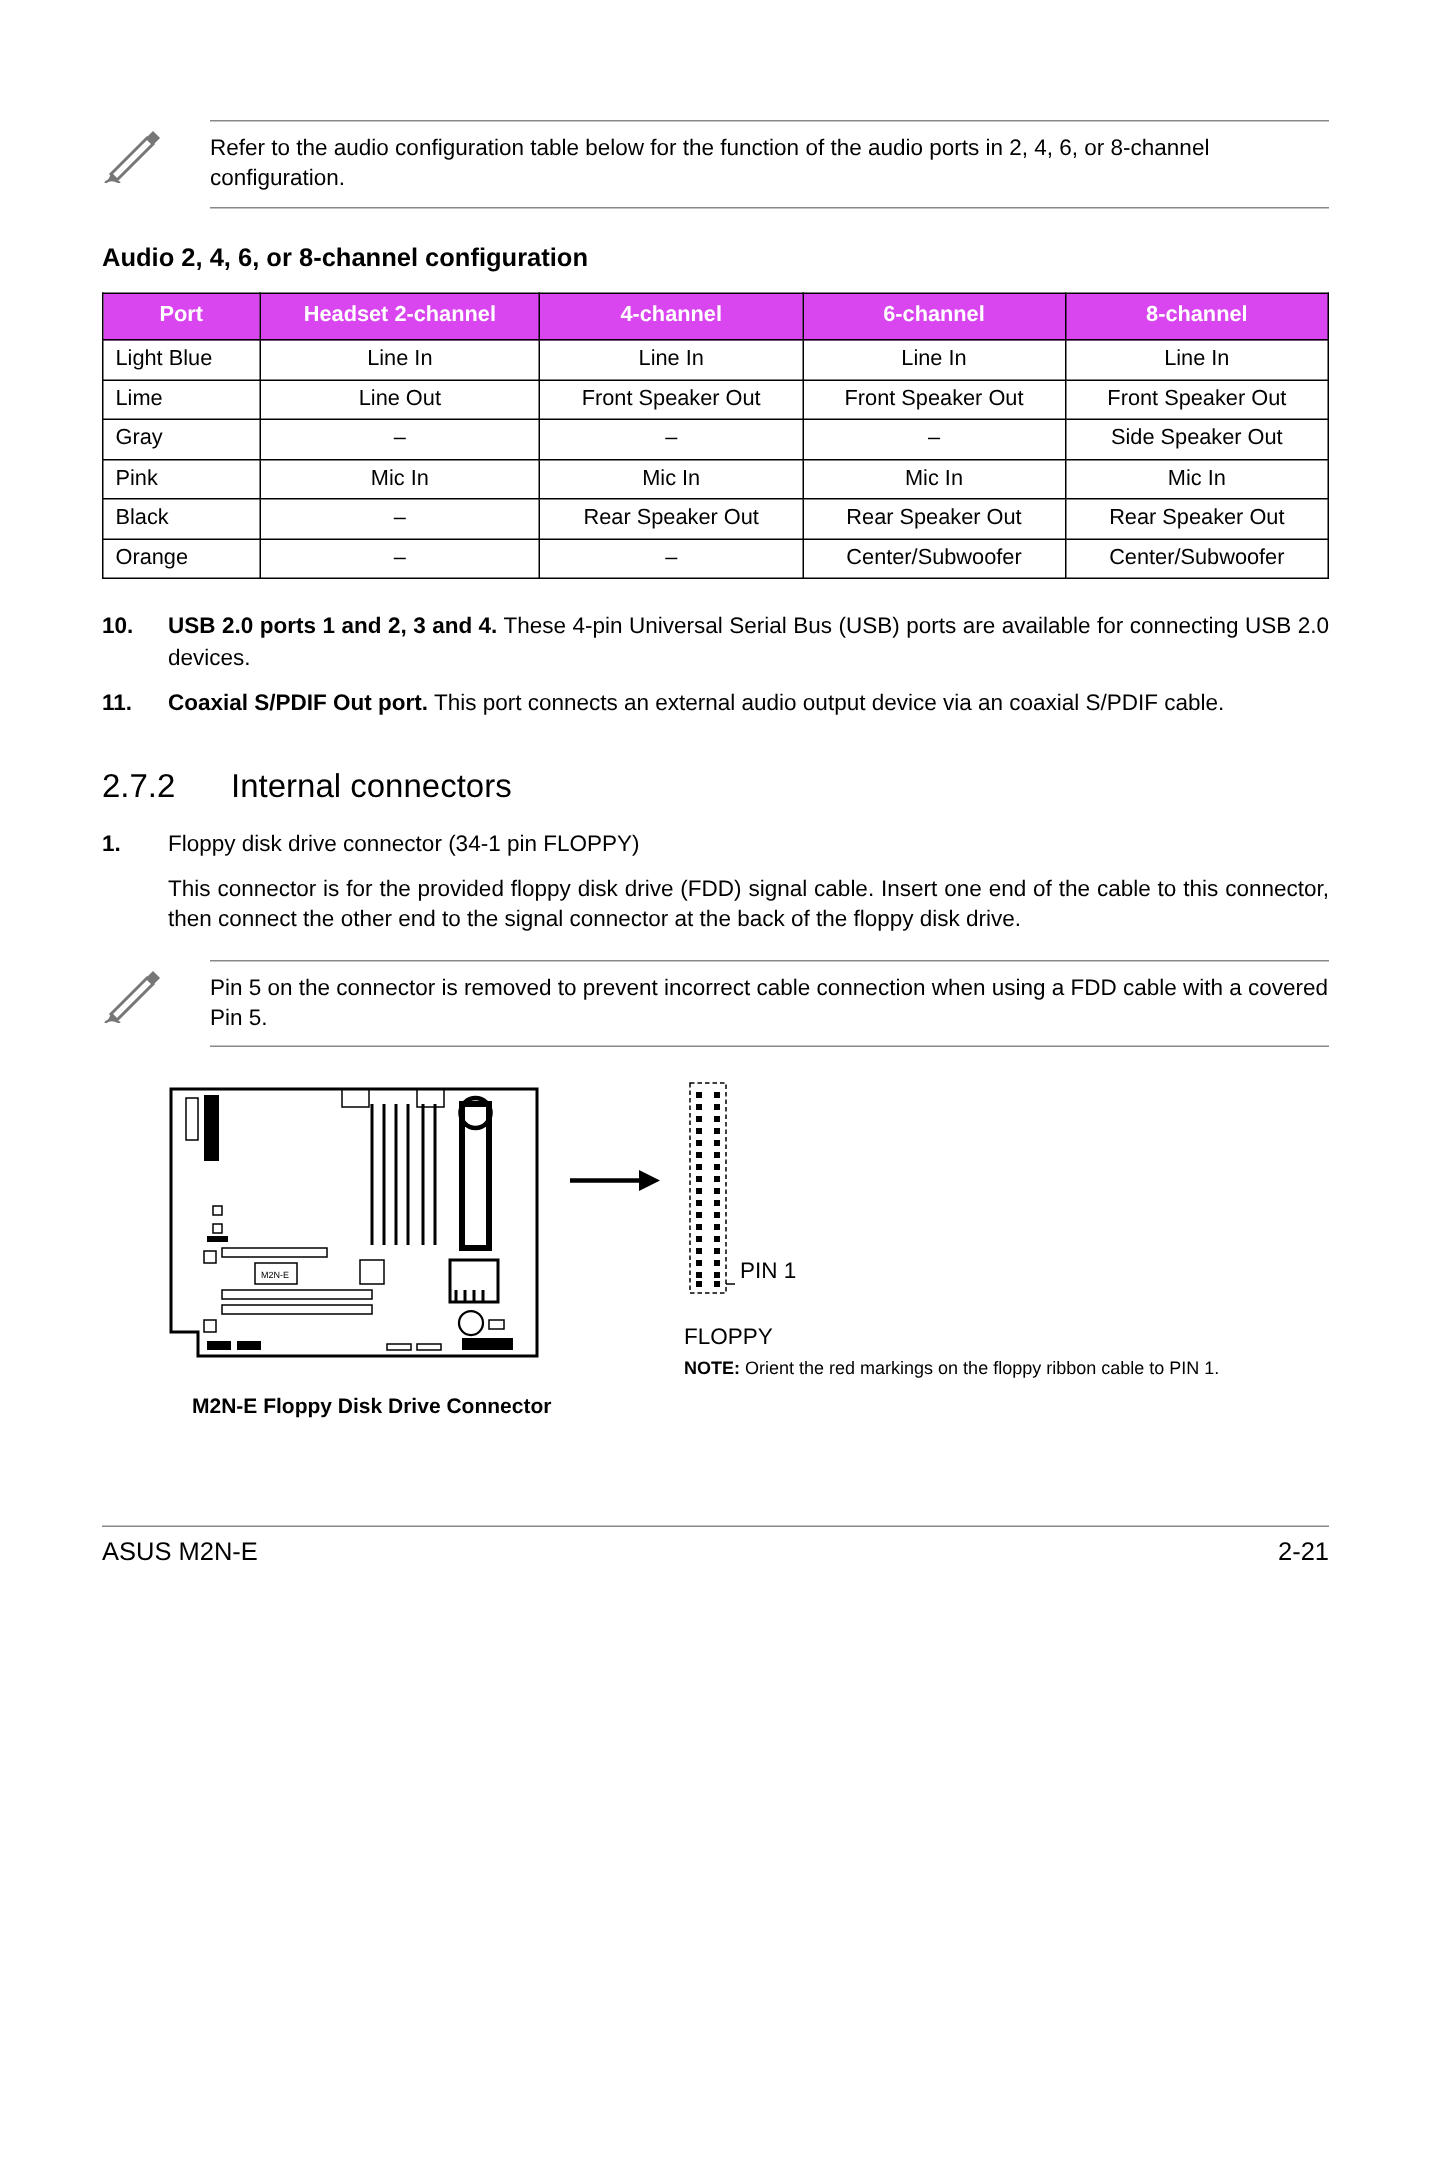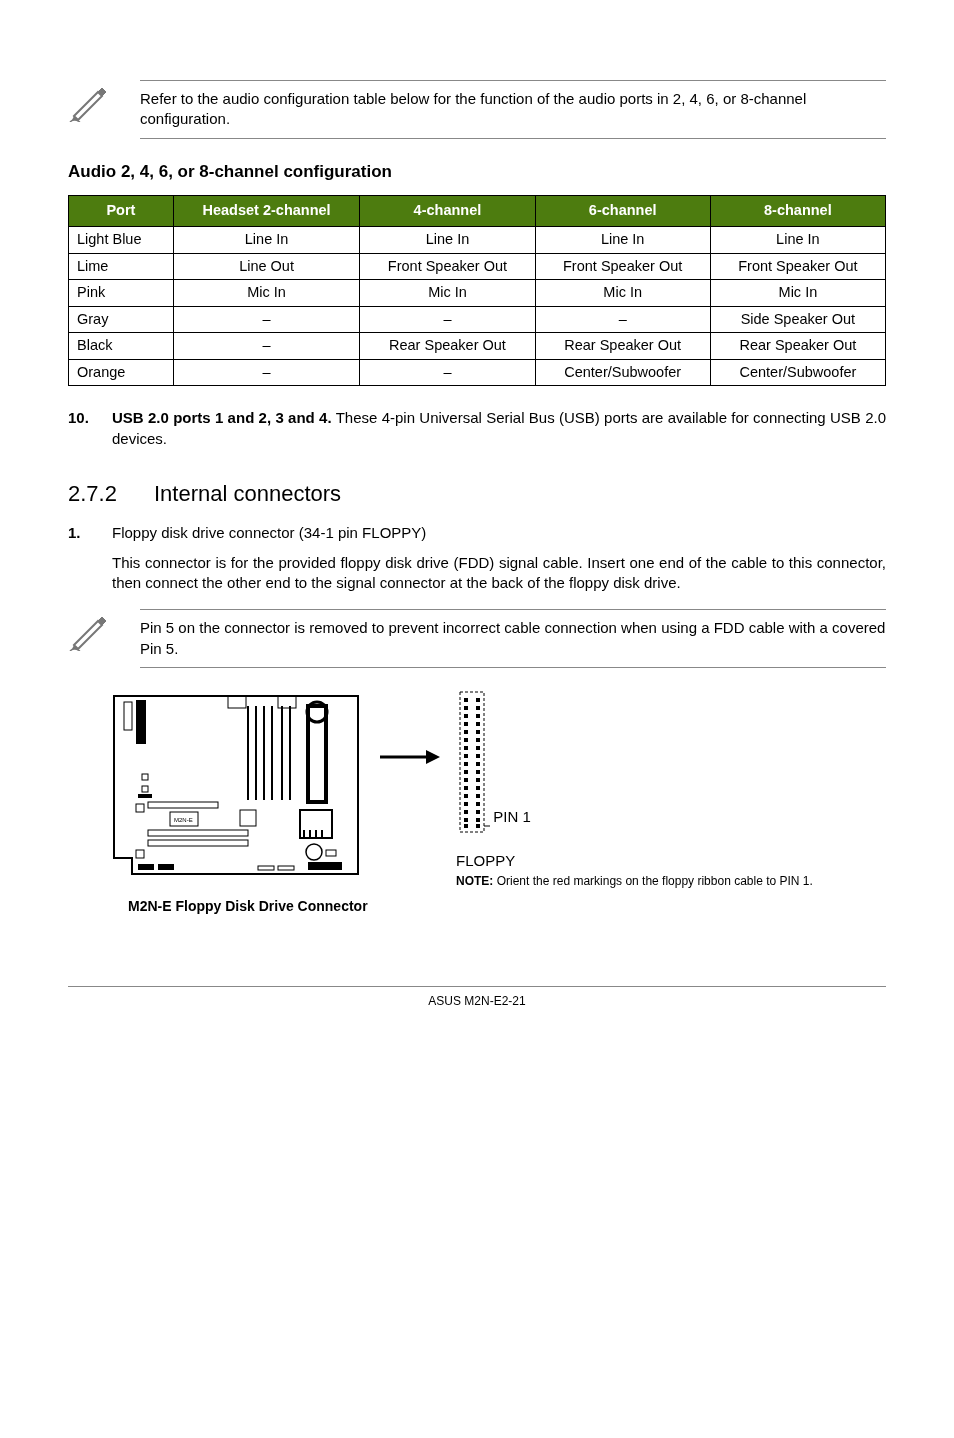--- a/index.html
+++ b/index.html
@@ -33,21 +33,21 @@
     font-size: 17px;
     margin: 18px 0 12px 0;
   }
   table.audio {
     border-collapse: collapse;
     width: 100%;
     margin-bottom: 22px;
     font-size: 14.5px;
   }
   table.audio th {
-    background: #4d7c0f;
+    background: #d946ef;
     color: #fff;
     font-weight: bold;
     padding: 5px 8px;
     border: 1px solid #000;
     text-align: center;
     vertical-align: middle;
   }
   table.audio td {
     border: 1px solid #000;
     padding: 3px 8px;
@@ -76,25 +76,25 @@
   .conn-col { font-size: 12px; }
   .conn-col .floppy-label { font-size: 15px; margin-top: 6px; line-height: 1.3; }
   .conn-col .floppy-note { font-size: 12px; margin-top: 2px; }
   .diagram-caption {
     font-weight: bold;
     font-size: 14px;
     margin: 6px 0 0 60px;
   }
   .footer {
     display: flex;
-    justify-content: center;
+    justify-content: space-between;
     border-top: 1px solid #888;
     margin-top: 70px;
     padding-top: 6px;
-    font-size: 12px;
+    font-size: 17px;
   }
 </style>
 </head>
 <body>
 
 <div class="note-row">
   <div class="note-icon">
     <svg width="44" height="40" viewBox="0 0 44 40">
       <path d="M6 34 L30 10 L34 14 L10 38 Z" fill="none" stroke="#777" stroke-width="2"></path>
       <path d="M30 10 L34 6 L38 10 L34 14 Z" fill="#777" stroke="#777"></path>
@@ -126,54 +126,58 @@
       <td>Line In</td>
     </tr>
     <tr>
       <td class="left">Lime</td>
       <td>Line Out</td>
       <td>Front Speaker Out</td>
       <td>Front Speaker Out</td>
       <td>Front Speaker Out</td>
     </tr>
     <tr>
+      <td class="left">Gray</td>
+      <td>–</td>
+      <td>–</td>
+      <td>–</td>
+      <td>Side Speaker Out</td>
+    </tr>
+    <tr>
       <td class="left">Pink</td>
       <td>Mic In</td>
       <td>Mic In</td>
       <td>Mic In</td>
       <td>Mic In</td>
     </tr>
     <tr>
-      <td class="left">Gray</td>
-      <td>–</td>
-      <td>–</td>
-      <td>–</td>
-      <td>Side Speaker Out</td>
-    </tr>
-    <tr>
       <td class="left">Black</td>
       <td>–</td>
       <td>Rear Speaker Out</td>
       <td>Rear Speaker Out</td>
       <td>Rear Speaker Out</td>
     </tr>
     <tr>
       <td class="left">Orange</td>
       <td>–</td>
       <td>–</td>
       <td>Center/Subwoofer</td>
       <td>Center/Subwoofer</td>
     </tr>
   </tbody>
 </table>
 
 <div class="list-block">
   <div class="li-row">
     <div class="li-num">10.</div>
     <div class="li-txt"><span class="b">USB 2.0 ports 1 and 2, 3 and 4.</span><span> These 4-pin Universal Serial Bus (USB) ports are available for connecting USB 2.0 devices.</span></div>
+  </div>
+  <div class="li-row">
+    <div class="li-num">11.</div>
+    <div class="li-txt"><span class="b">Coaxial S/PDIF Out port.</span><span> This port connects an external audio output device via an coaxial S/PDIF cable.</span></div>
   </div>
 </div>
 
 <h2 class="section">
   <span class="secnum">2.7.2</span><span>Internal connectors</span>
 </h2>
 
 <div class="li-row">
   <div class="li-num">1.</div>
   <div class="li-txt b">Floppy disk drive connector (34-1 pin FLOPPY)</div>

